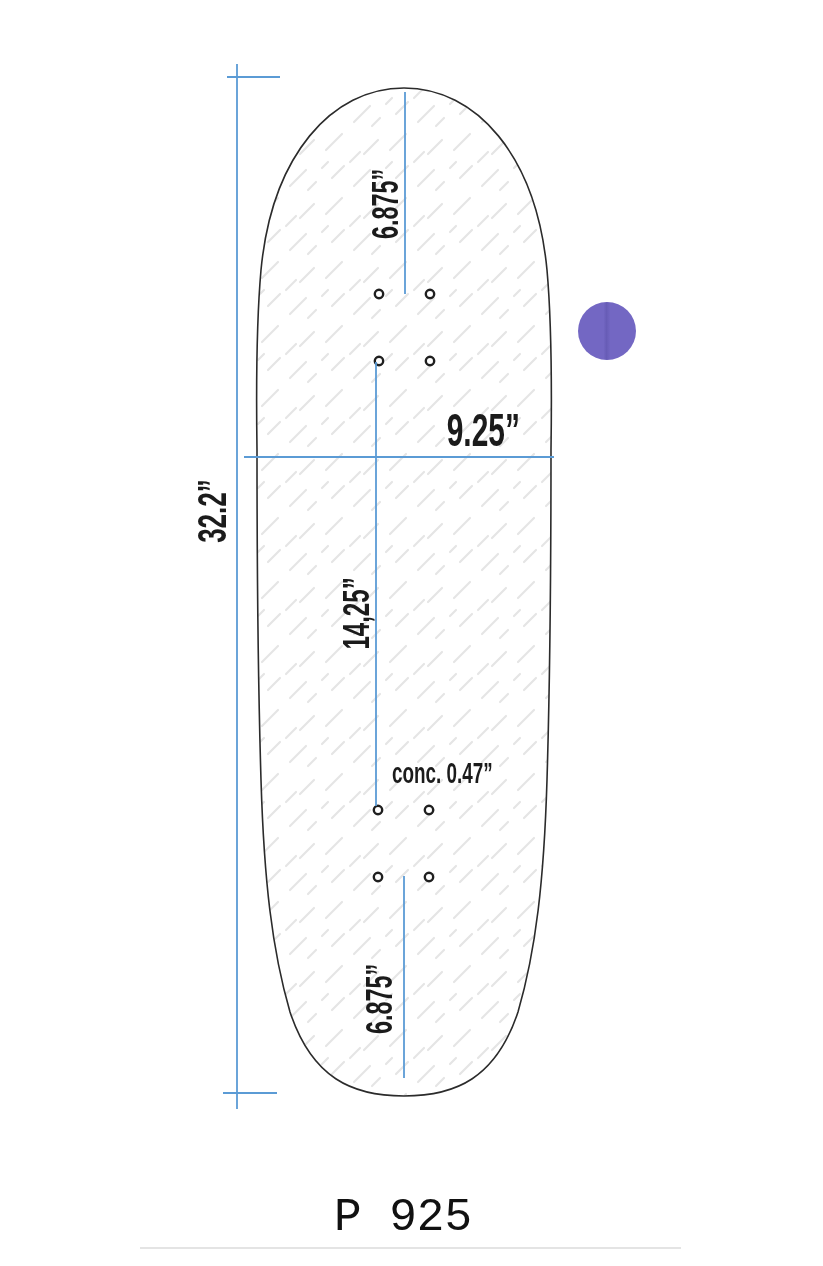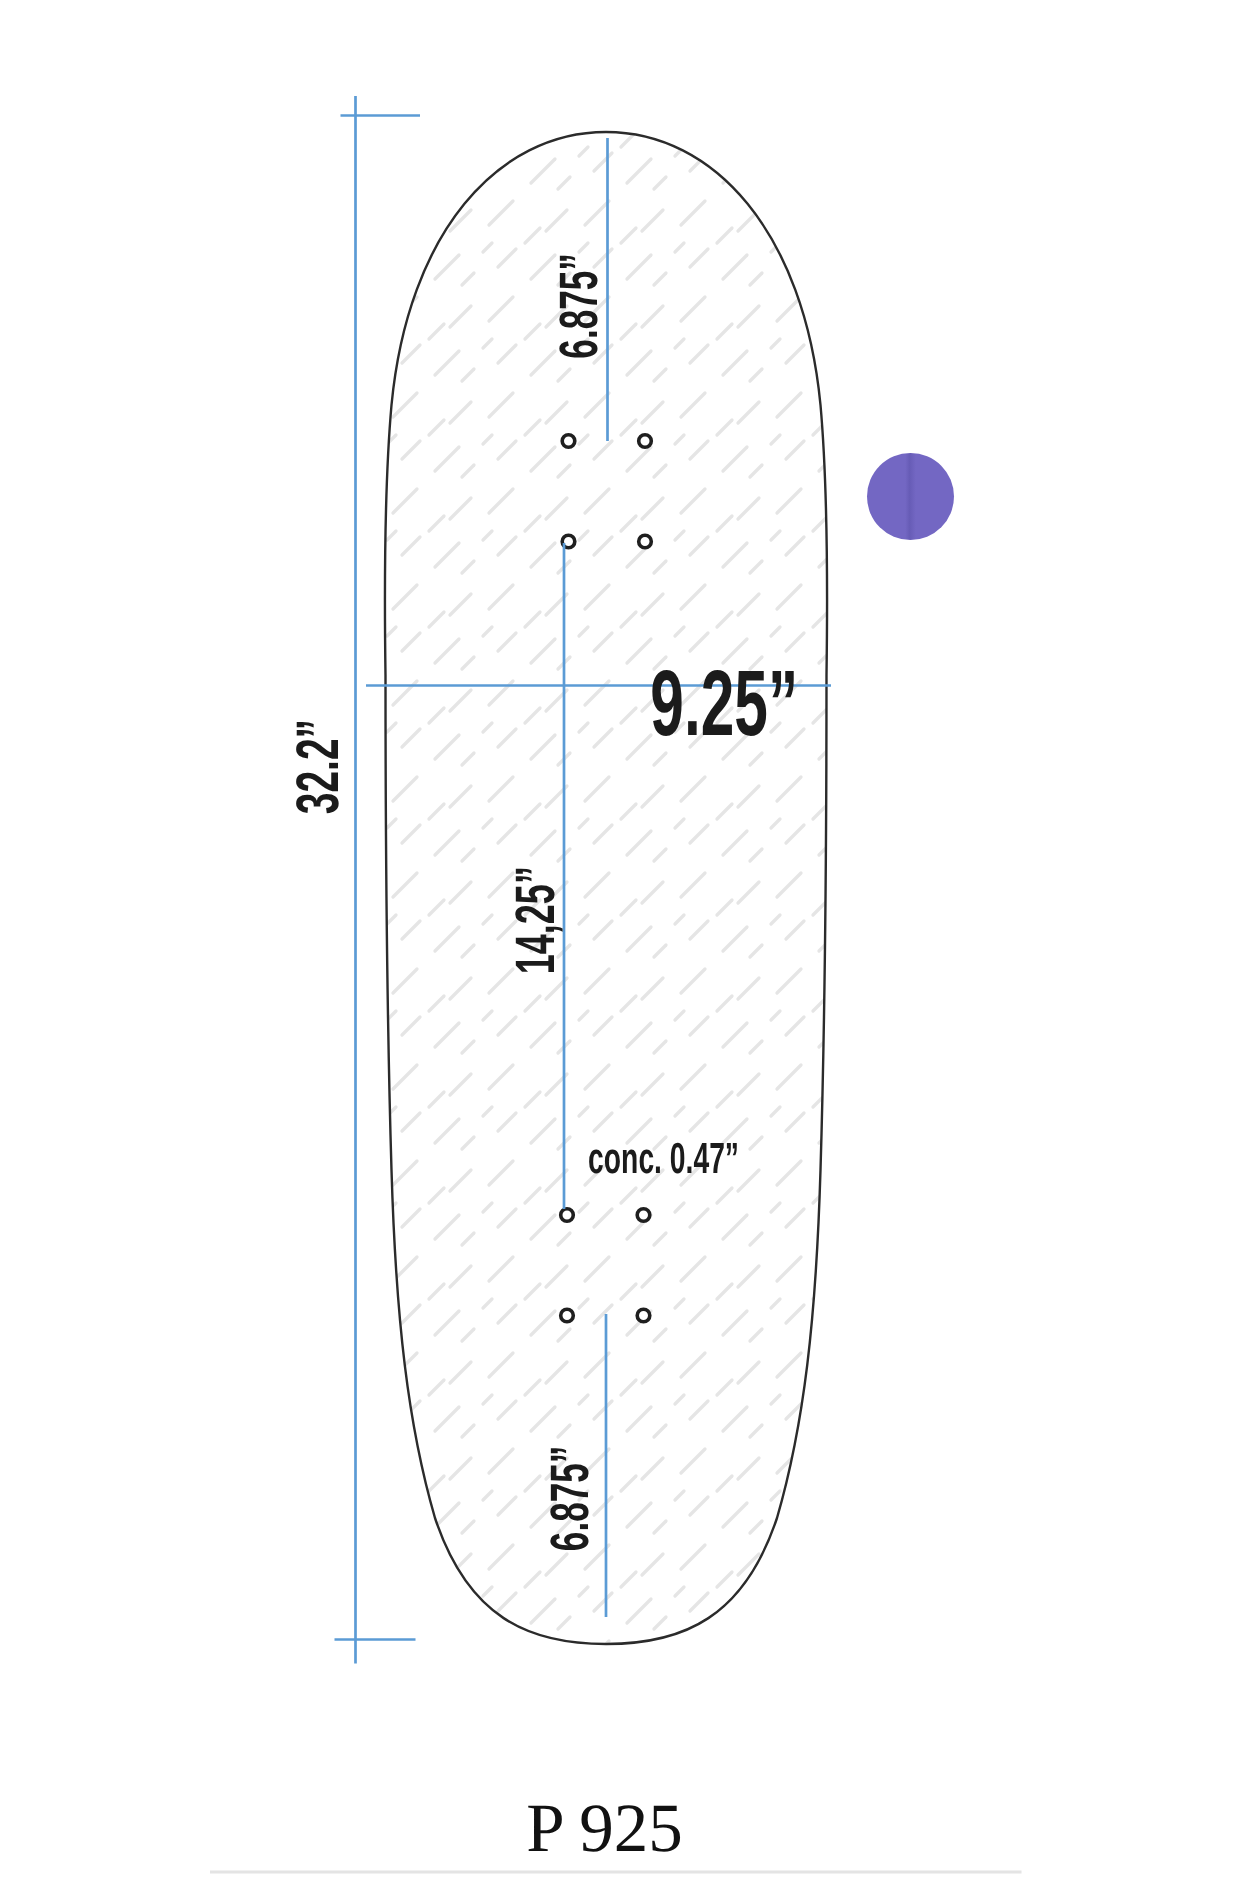--- a/index.html
+++ b/index.html
@@ -17,33 +17,33 @@
     display:flex;align-items:center;justify-content:center;
     font-weight:bold;color:#1b1b1b;white-space:nowrap;
     line-height:1;
   }
   .dim .cond{display:inline-block;transform:scaleX(0.65);}
   .rot{transform:rotate(-90deg);}
   .lbl-nose{left:306px;top:184px;width:160px;height:40px;font-size:36px;}
   .lbl-length{left:132px;top:489px;width:160px;height:44px;font-size:40px;}
   .lbl-wheelbase{left:276px;top:592px;width:160px;height:42px;font-size:37px;}
   .lbl-tail{left:300px;top:979px;width:160px;height:40px;font-size:36px;}
-  .lbl-width{left:383px;top:404px;width:200px;height:52px;font-size:62px;margin-top:40px;}
+  .lbl-width{left:383px;top:404px;width:200px;height:52px;font-size:46px;}
   .lbl-conc{left:332px;top:757px;width:220px;height:32px;font-size:29px;}
   
   .swatch{
     position:absolute;left:578px;top:302px;width:58px;height:58px;
     border-radius:50%;
     background:linear-gradient(90deg,#7367c3 0%,#7367c3 44%,#675cb6 49%,#7367c3 56%,#7367c3 100%);
   }
   
   .product-code{
     position:absolute;left:253px;top:1192px;width:300px;height:52px;
     display:flex;align-items:center;justify-content:center;
-    font-family:Liberation Serif, serif;
+    font-family:Liberation Mono, monospace;
     font-size:46px;color:#111;white-space:nowrap;
   }
   .footer-divider{
     position:absolute;left:140px;top:1247px;width:541px;height:2px;
     background:#e4e4e4;
   }
 </style>
 </head>
 <body>
 

